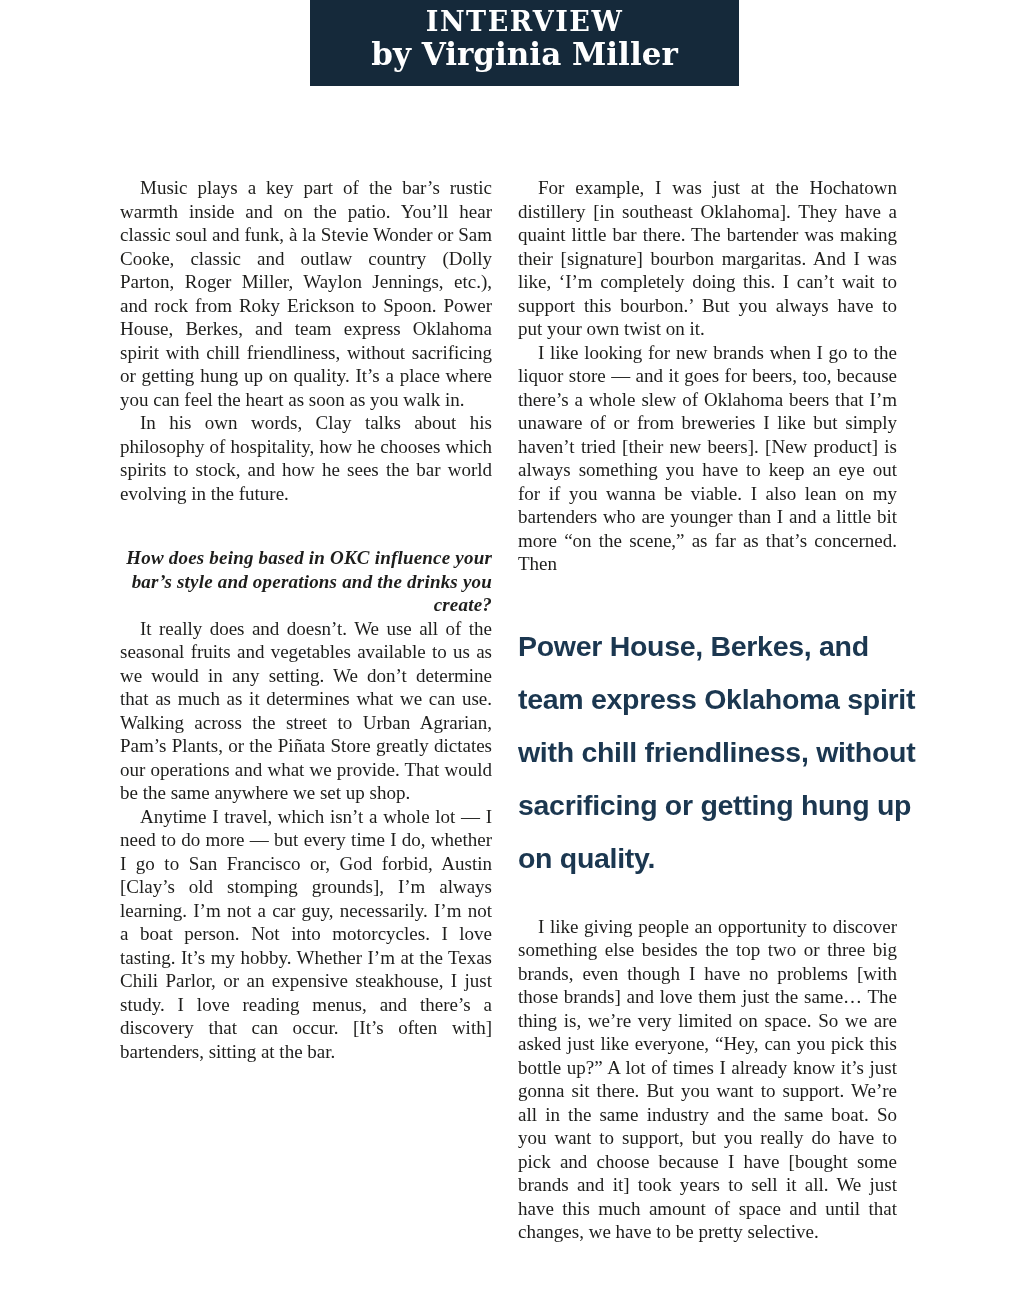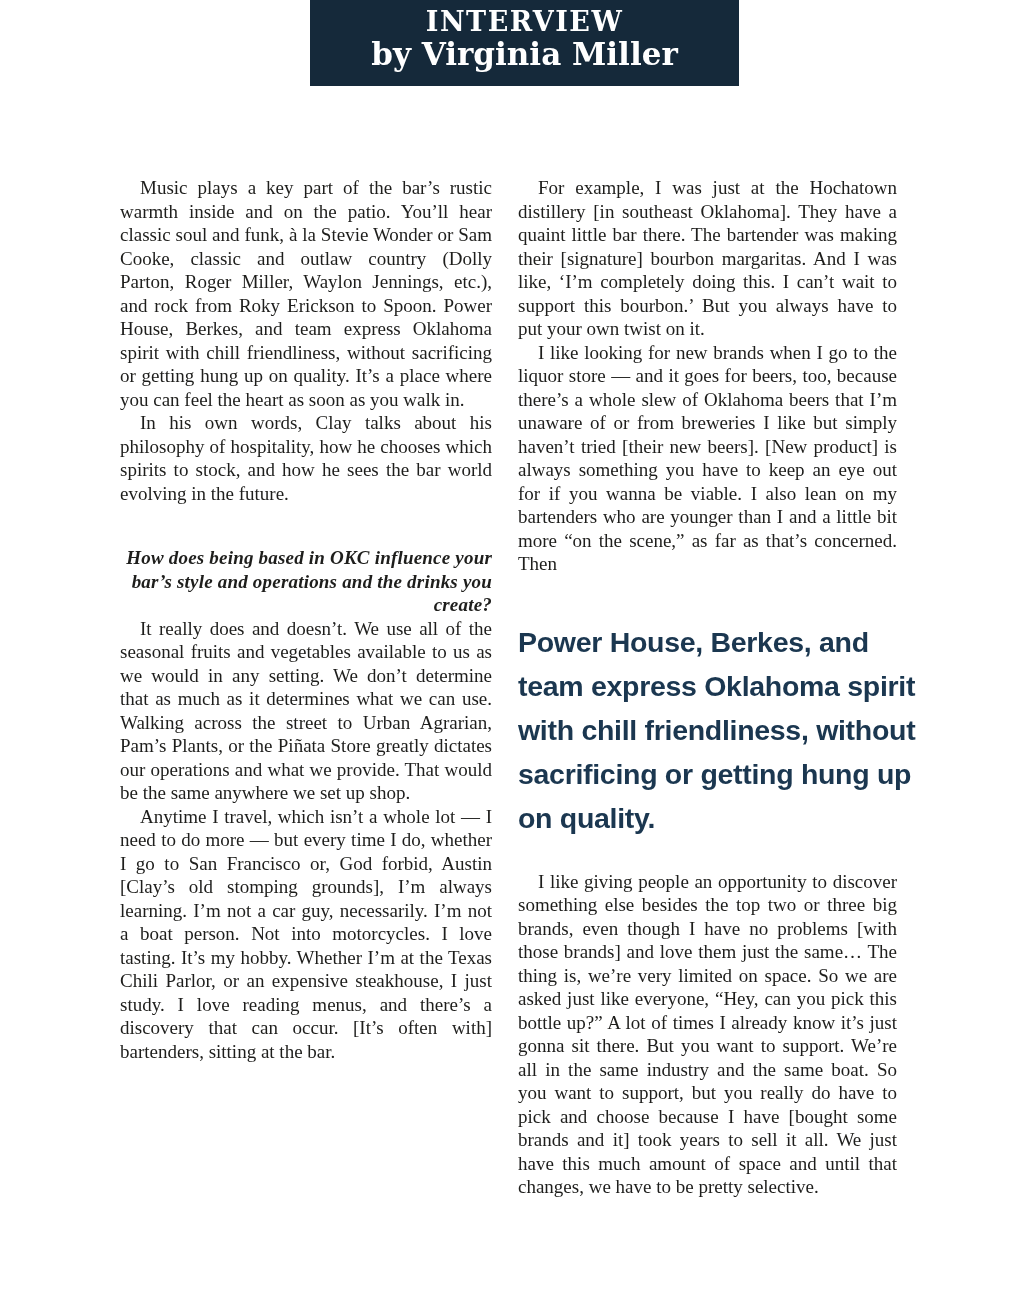--- a/index.html
+++ b/index.html
@@ -61,21 +61,21 @@
     font-style:italic;
     margin-top:41px;
     text-align:right;
     letter-spacing:0.2px;
   }
   .pullquote{
     font-family:"Liberation Sans", sans-serif;
     font-weight:bold;
     color:var(--pull);
     font-size:28.5px;
-    line-height:44px;
+    line-height:53px;
     letter-spacing:-0.3px;
     text-align:left;
     margin:44px -34px 30px 0;
   }
 </style>
 </head>
 <body>
 
 <div class="page">
   <header class="badge">

